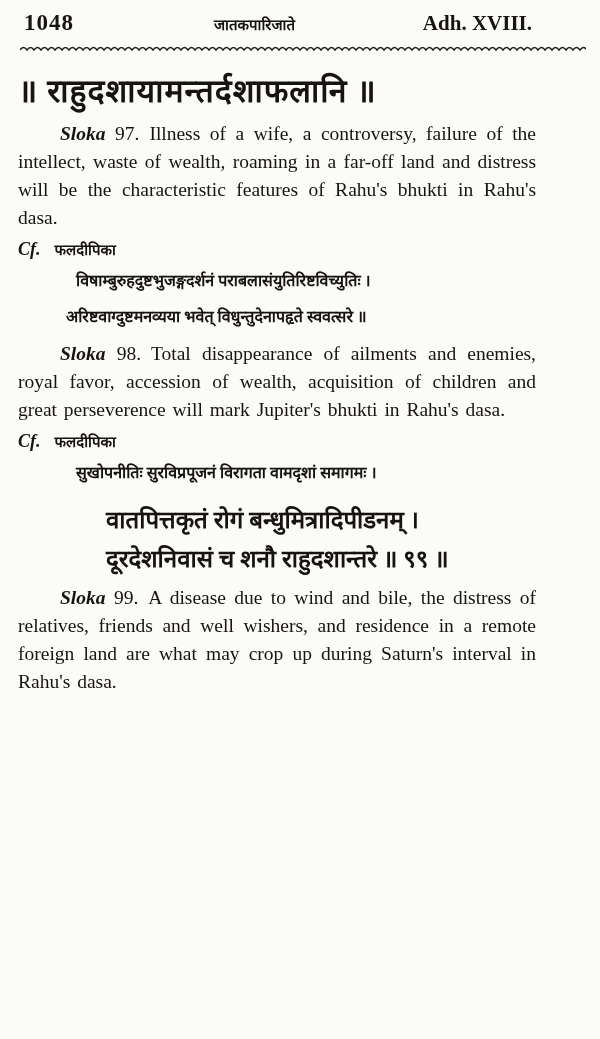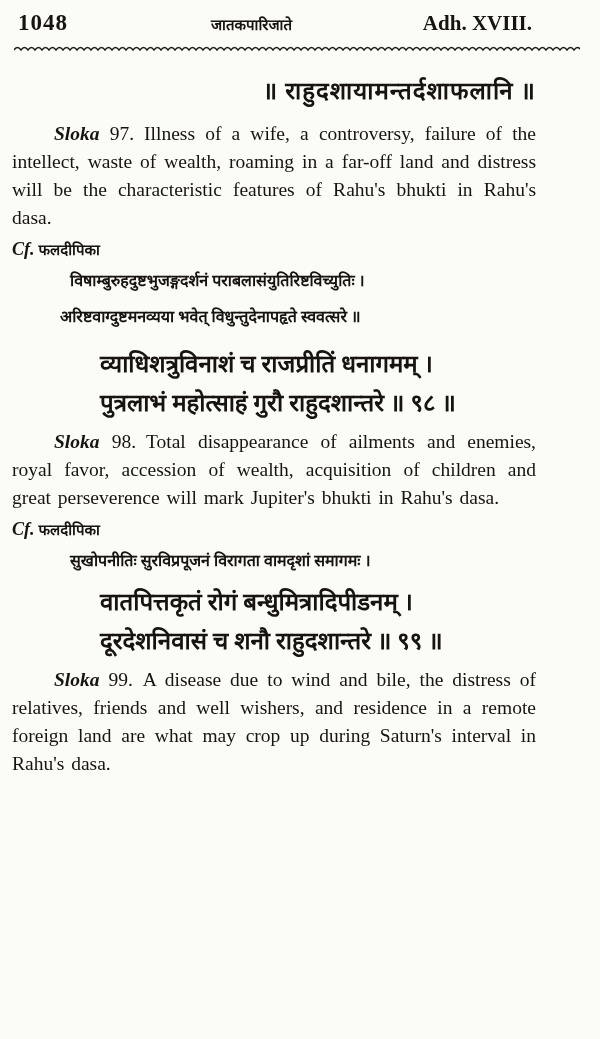--- a/index.html
+++ b/index.html
@@ -8,21 +8,21 @@
     width: 600px;
     height: 1039px;
     background: #fbfbf8;
     color: #171310;
     font-family: "Liberation Serif", serif;
     overflow: hidden;
   }
   .page {
     width: 552px;
     height: 1039px;
-    padding: 10px 16px 0 12px;
+    padding: 10px 16px 0 18px;
     position: relative;
   }
 
   
   .running-head {
     display: flex;
     align-items: baseline;
     justify-content: space-between;
     padding: 0 4px 0 6px;
   }
@@ -50,22 +50,22 @@
   .devanagari { font-family: Liberation Serif, serif; font-weight: bold; }
 
   .intro-verse {
     margin: 20px 0 0 86px;
     font-size: 21px;
     line-height: 31px;
   }
 
   .section-heading {
     margin-top: 13px;
-    text-align: right;
-    font-size: 24px;
+    text-align: left;
+    font-size: 32px;
     line-height: 48px;
     font-weight: bold;
     letter-spacing: 1px;
   }
 
   .couplet {
     margin: 8px 0 0 88px;
     font-size: 24px;
     line-height: 39px;
   }
@@ -81,21 +81,21 @@
   .sloka-label {
     font-style: italic;
     font-weight: bold;
   }
   .sloka-number { margin-right: 10px; }
 
   .cf-row {
     margin: 7px 0 0 0;
     display: flex;
     align-items: baseline;
-    gap: 4px;
+    gap: 14px;
   }
   .cf-label {
     font-style: italic;
     font-weight: bold;
     font-size: 18px;
   }
   .cf-source {
     font-size: 15px;
     filter: blur(0.2px);
   }
@@ -129,33 +129,29 @@
 
   <div class="cf-row">
     <span class="cf-label">Cf.</span>
     <span class="cf-source devanagari">फलदीपिका</span>
   </div>
   <div class="cf-quote devanagari">
     <div class="q1">विषाम्बुरुहदुष्टभुजङ्गदर्शनं पराबलासंयुतिरिष्टविच्युतिः ।</div>
     <div class="q2">अरिष्टवाग्दुष्टमनव्यया भवेत् विधुन्तुदेनापहृते स्ववत्सरे ॥</div>
   </div>
 
-  <div class="couplet devanagari" style="margin-top:10px;">
-    <div>व्याधिशत्रुविनाशं च राजप्रीतिं धनागमम् ।</div>
-    <div>पुत्रलाभं महोत्साहं गुरौ राहुदशान्तरे ॥ ९८ ॥</div>
-  </div>
   <p class="translation"><span class="sloka-label">Sloka</span> <span class="sloka-number">98.</span><span>Total disappearance of ailments and enemies, royal favor, accession of wealth, acquisition of children and great perseverence will mark Jupiter's bhukti in Rahu's dasa.</span></p>
 
   <div class="cf-row">
     <span class="cf-label">Cf.</span>
     <span class="cf-source devanagari">फलदीपिका</span>
   </div>
   <div class="cf-quote devanagari">
     <div class="q1">सुखोपनीतिः सुरविप्रपूजनं विरागता वामदृशां समागमः ।</div>
   </div>
 
-  <div class="couplet devanagari" style="margin-top:4px;">
+  <div class="couplet devanagari" style="margin-top:10px;">
     <div>वातपित्तकृतं रोगं बन्धुमित्रादिपीडनम् ।</div>
     <div>दूरदेशनिवासं च शनौ राहुदशान्तरे ॥ ९९ ॥</div>
   </div>
   <p class="translation"><span class="sloka-label">Sloka</span> <span class="sloka-number">99.</span><span>A disease due to wind and bile, the distress of relatives, friends and well wishers, and residence in a remote foreign land are what may crop up during Saturn's interval in Rahu's dasa.</span></p>
 
 </div>
 
 </body></html>

